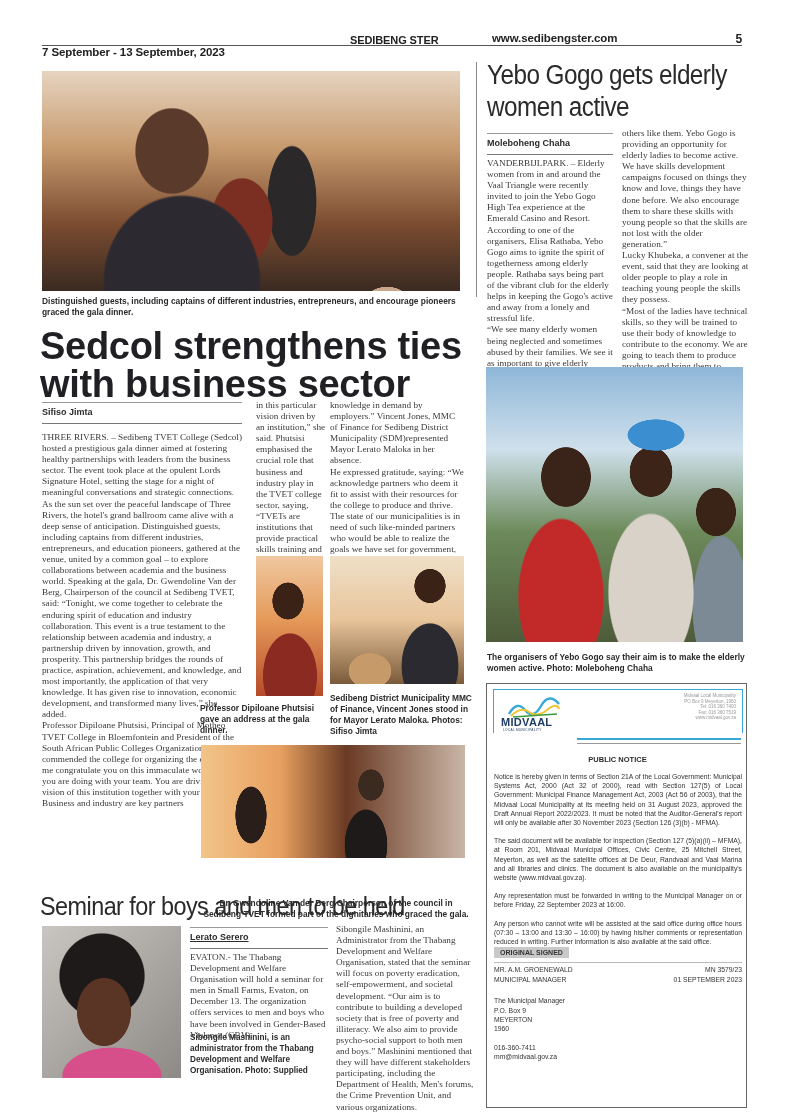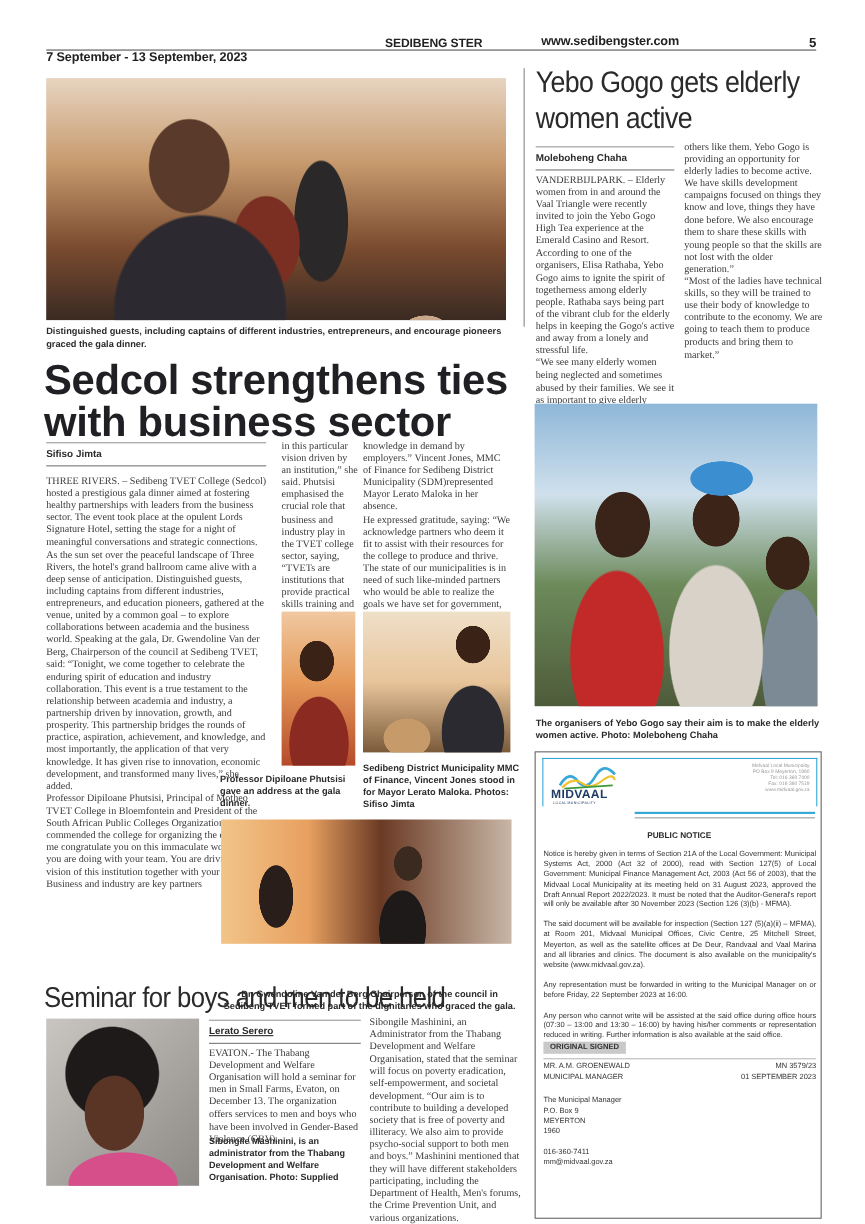--- a/index.html
+++ b/index.html
@@ -150,20 +150,21 @@
 <div class="vrule" style="left:476px; top:62px; height:235px;"></div>
 
 <div class="abs hl-yebo">Yebo Gogo gets elderly women active</div>
 <div class="byline" style="left:487px; top:133px; width:126px;">Moleboheng Chaha</div>
 <div class="body" style="left:487px; top:158px; width:126px;">
   <p>VANDERBIJLPARK. – Elderly women from in and around the Vaal Triangle were recently invited to join the Yebo Gogo High Tea experience at the Emerald Casino and Resort. According to one of the organisers, Elisa Rathaba, Yebo Gogo aims to ignite the spirit of togetherness among elderly people. Rathaba says being part of the vibrant club for the elderly helps in keeping the Gogo's active and away from a lonely and stressful life.</p>
   <p>“We see many elderly women being neglected and sometimes abused by their families. We see it as important to give elderly people a purpose in life so that they can go out and meet</p>
 </div>
 <div class="body" style="left:622px; top:128px; width:128px;">
   <p>others like them. Yebo Gogo is providing an opportunity for elderly ladies to become active. We have skills development campaigns focused on things they know and love, things they have done before. We also encourage them to share these skills with young people so that the skills are not lost with the older generation.”</p>
+  <p>Lucky Khubeka, a convener at the event, said that they are looking at older people to play a role in teaching young people the skills they possess.</p>
   <p>“Most of the ladies have technical skills, so they will be trained to use their body of knowledge to contribute to the economy. We are going to teach them to produce products and bring them to market.”</p>
 </div>
 <div class="photo ph-gogo"></div>
 <div class="caption" style="left:487px; top:652px; width:258px;">The organisers of Yebo Gogo say their aim is to make the elderly women active. Photo: Moleboheng Chaha</div>
 
 <div class="abs hl-seminar">Seminar for boys and men to be held</div>
 <div class="photo ph-mashinini"></div>
 <div class="byline" style="left:190px; top:927px; width:138px;text-decoration:underline;">Lerato Serero</div>
 <div class="body" style="left:190px; top:952px; width:138px;">EVATON.- The Thabang Development and Welfare Organisation will hold a seminar for men in Small Farms, Evaton, on December 13. The organization offers services to men and boys who have been involved in Gender-Based Violence (GBV).</div>
 <div class="caption" style="left:190px; top:1032px; width:140px; font-size:8.2px;">Sibongile Mashinini, is an administrator from the Thabang Development and Welfare Organisation. Photo: Supplied</div>

